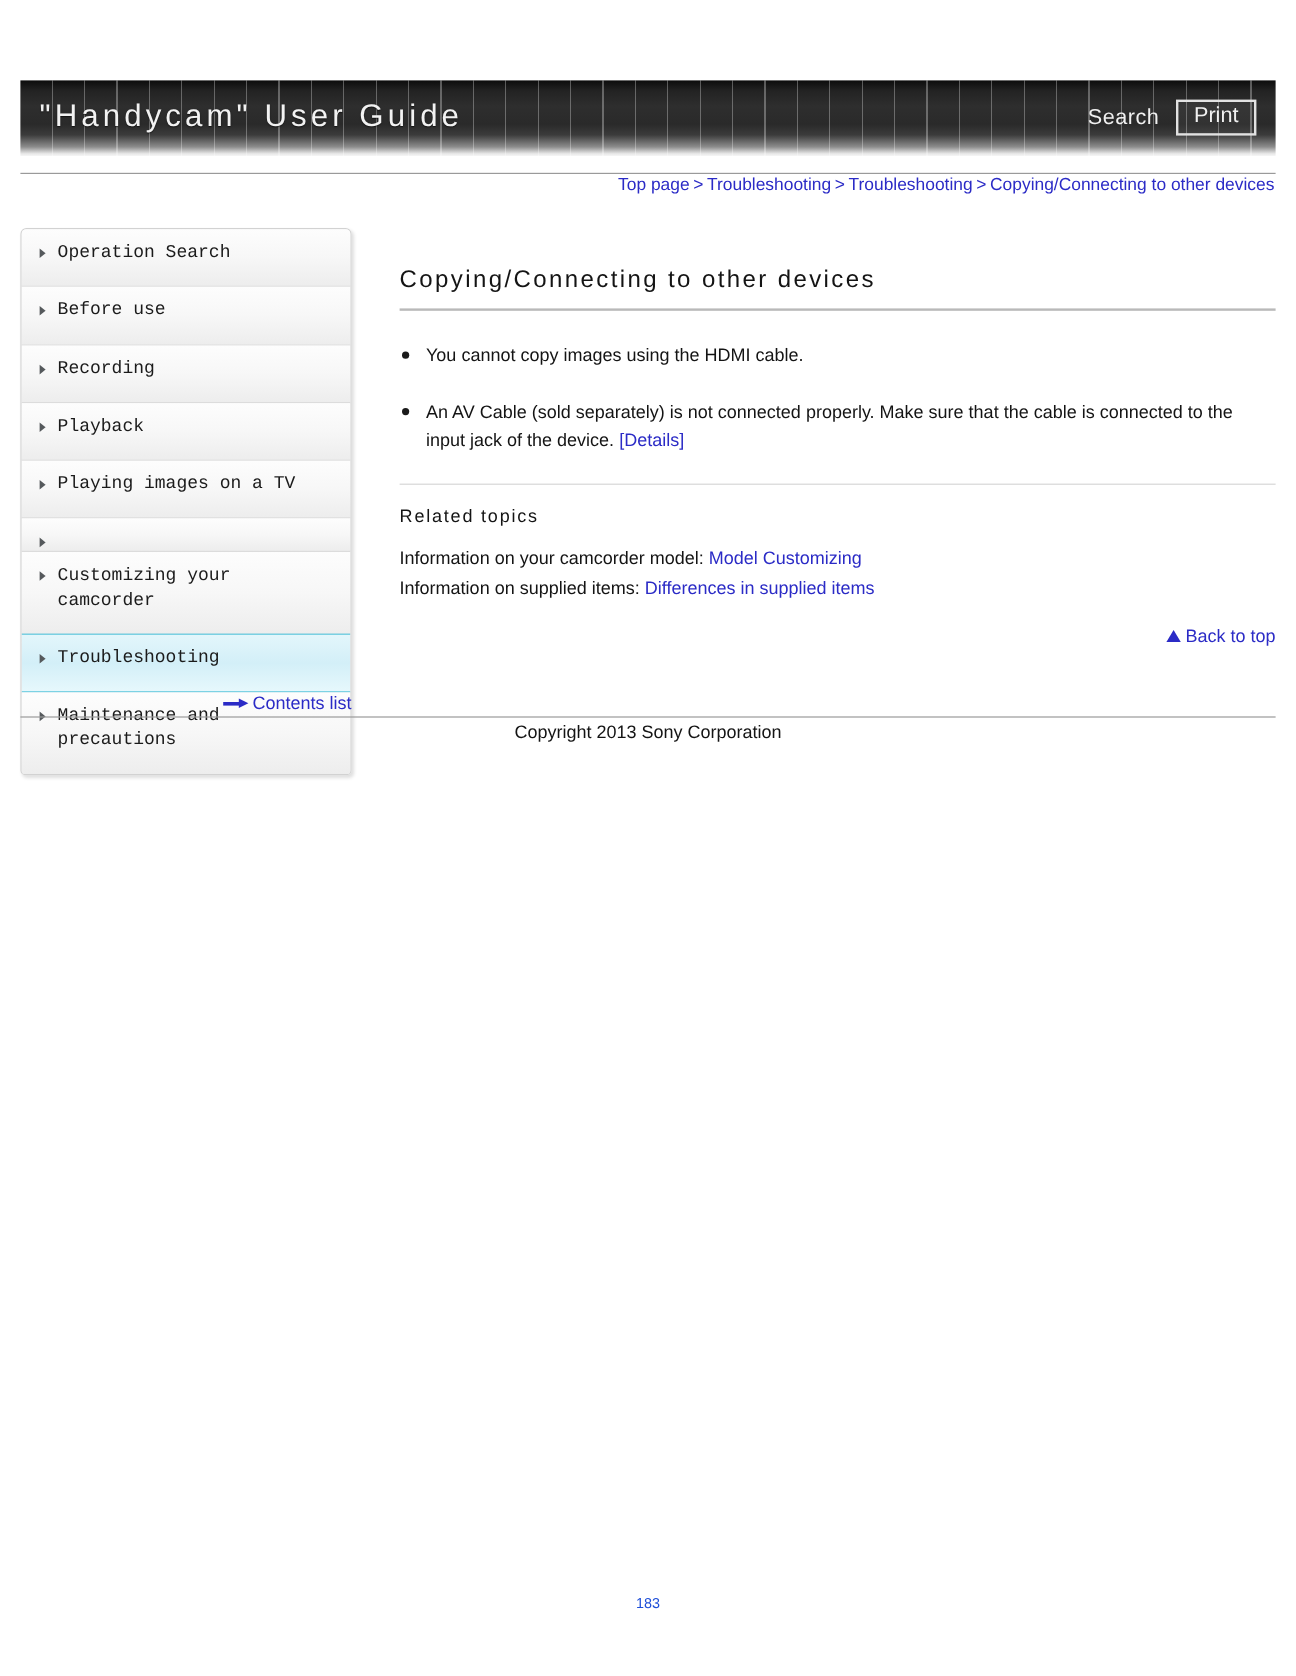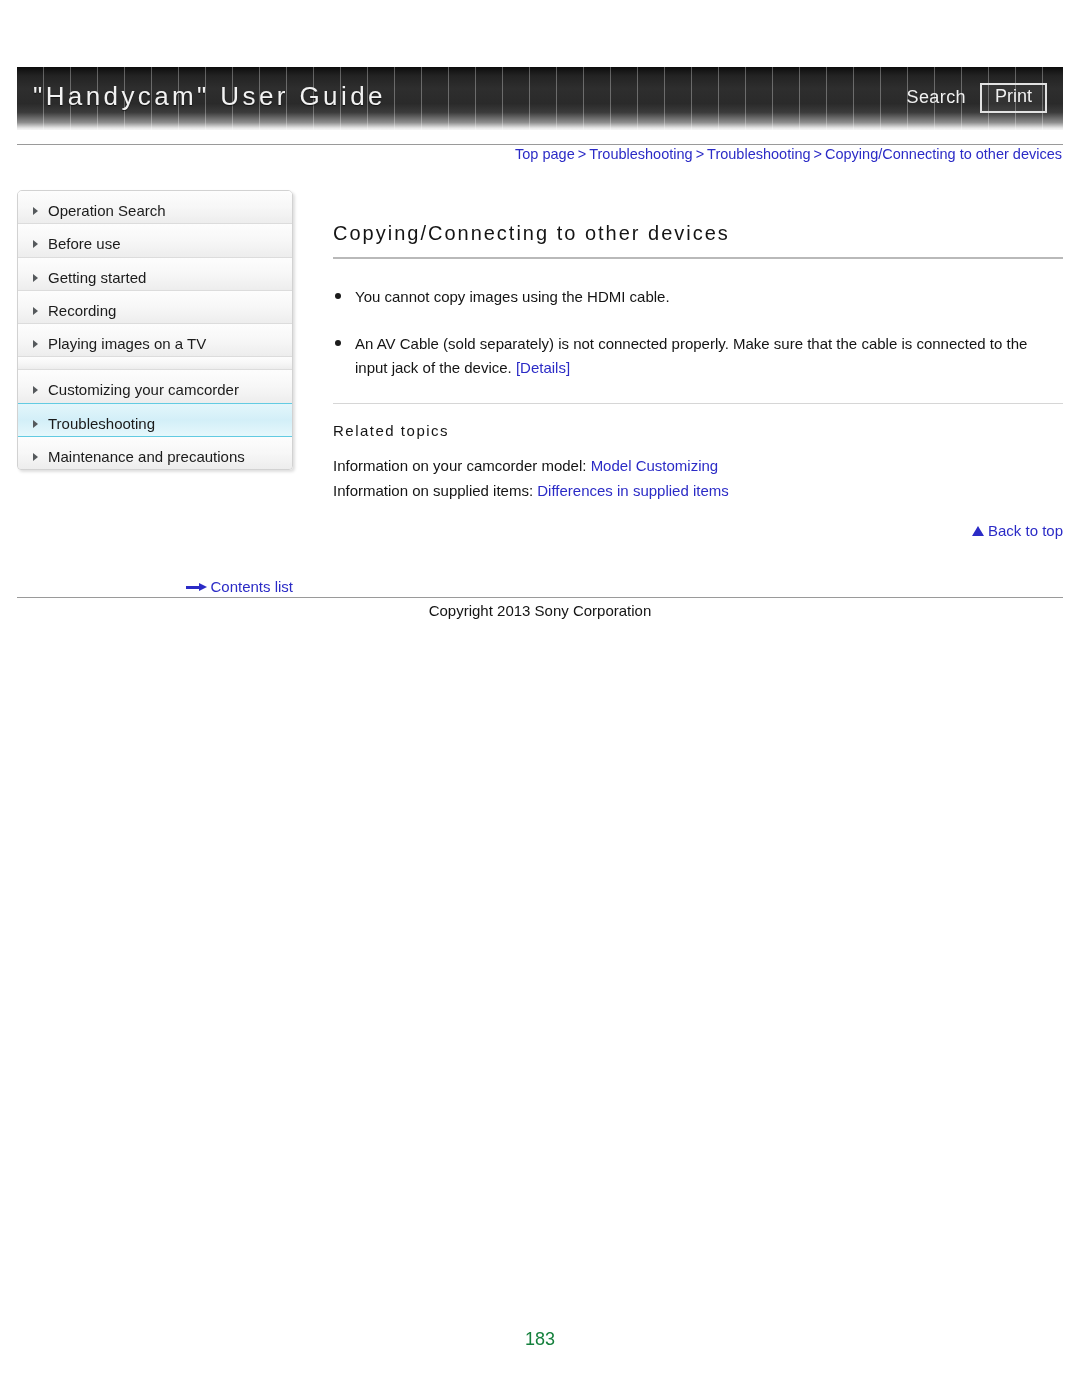--- a/index.html
+++ b/index.html
@@ -114,27 +114,28 @@
     top: 190px;
     width: 274px;
     border: 1px solid #d2d2d2;
     border-radius: 5px 5px 4px 4px;
     background: linear-gradient(to bottom, #fbfbfb 0%, #f3f3f3 55%, #e9e9e9 100%);
     box-shadow: 2px 2px 3px rgba(0,0,0,0.13);
     overflow: hidden;
   }
   .nav-item {
     position: relative;
-    padding: 10px 10px 2px 30px;
+    padding: 10px 10px 17px 30px;
     font-size: 15px;
     color: #1b1b1b;
     border-bottom: 1px solid #dcdcdc;
     background: linear-gradient(to bottom, #fdfdfd 0%, #f7f7f7 50%, #ededed 100%);
     line-height: 1.35;
     cursor: pointer;
+    font-family: Liberation Mono, monospace;
   }
   .nav-item:last-child { border-bottom: none; }
   .nav-item .tri {
     position: absolute;
     left: 15px;
     top: 16px;
     width: 0; height: 0;
     border-left: 5px solid #55595c;
     border-top: 4px solid transparent;
     border-bottom: 4px solid transparent;
@@ -284,22 +285,22 @@
     text-align: center;
     font-size: 15px;
     color: #141414;
   }
   .page-number {
     position: absolute;
     left: 0;
     top: 1329px;
     width: 1080px;
     text-align: center;
-    font-size: 18px;
-    color: #15803d;
+    font-size: 12px;
+    color: #1d4ed8;
   }
 </style>
 </head>
 <body>
 
 <div class="banner-wrap">
   <div class="banner"></div>
   <div class="banner-title">"Handycam" User Guide</div>
   <div class="banner-actions">
     <span class="search-link">Search</span>
@@ -316,25 +317,25 @@
   <div class="nav-item">
     <span class="tri"></span>
     <span>Operation Search</span>
   </div>
   <div class="nav-item">
     <span class="tri"></span>
     <span>Before use</span>
   </div>
   <div class="nav-item">
     <span class="tri"></span>
-    <span>Getting started</span>
-  </div>
-  <div class="nav-item">
-    <span class="tri"></span>
     <span>Recording</span>
+  </div>
+  <div class="nav-item">
+    <span class="tri"></span>
+    <span>Playback</span>
   </div>
   <div class="nav-item">
     <span class="tri"></span>
     <span>Playing images on a TV</span>
   </div>
   <div class="nav-item">
     <span class="tri"></span>
   </div>
   <div class="nav-item">
     <span class="tri"></span>

